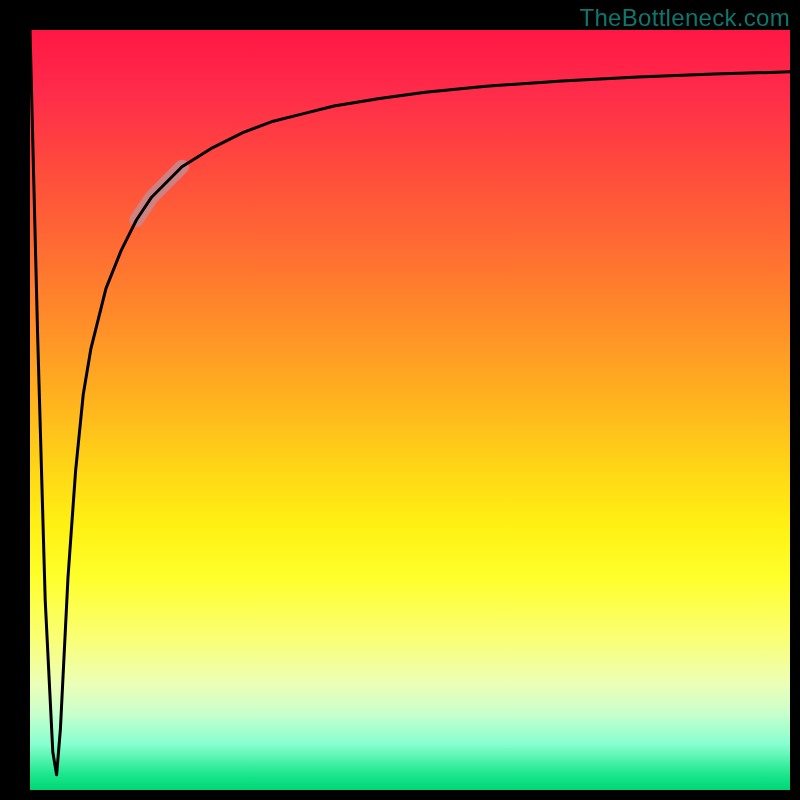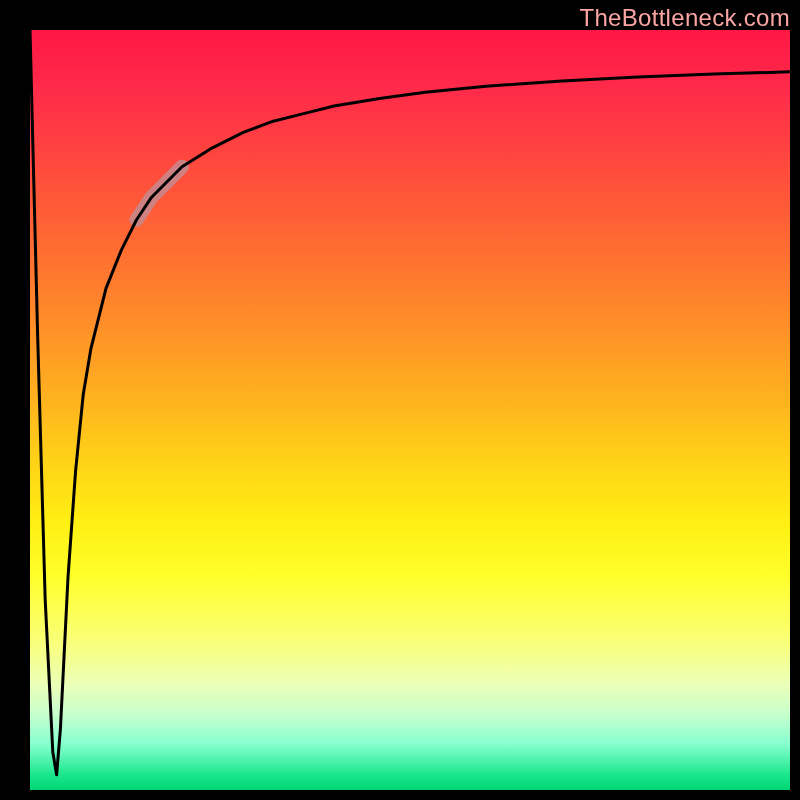--- a/index.html
+++ b/index.html
@@ -14,21 +14,21 @@
   .frame {
     position: relative;
     width: 800px;
     height: 800px;
     background: #000;
   }
   .watermark {
     position: absolute;
     top: 4px;
     right: 10px;
-    color: #fca5a5;
+    color: #0f766e;
     font-size: 24px;
     font-weight: 500;
     letter-spacing: 0.3px;
     z-index: 10;
   }
   .plot-area {
     position: absolute;
     left: 30px;
     top: 30px;
     width: 760px;

